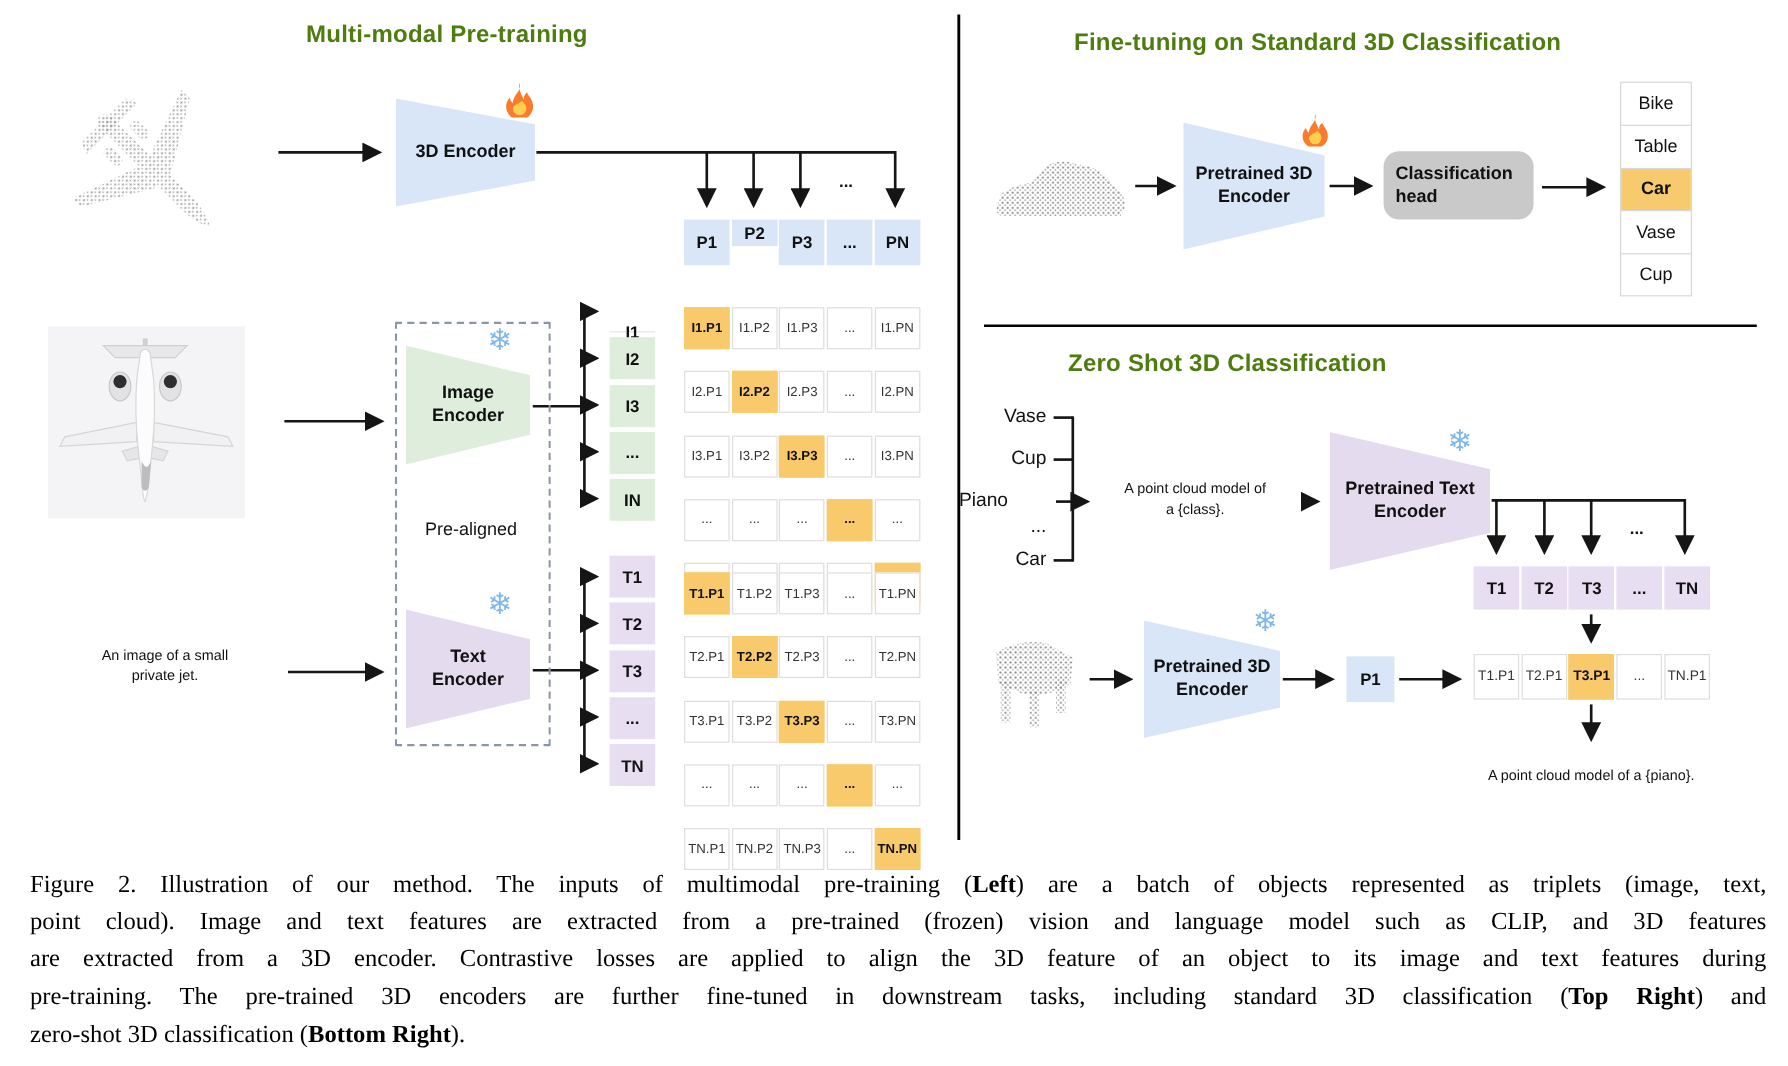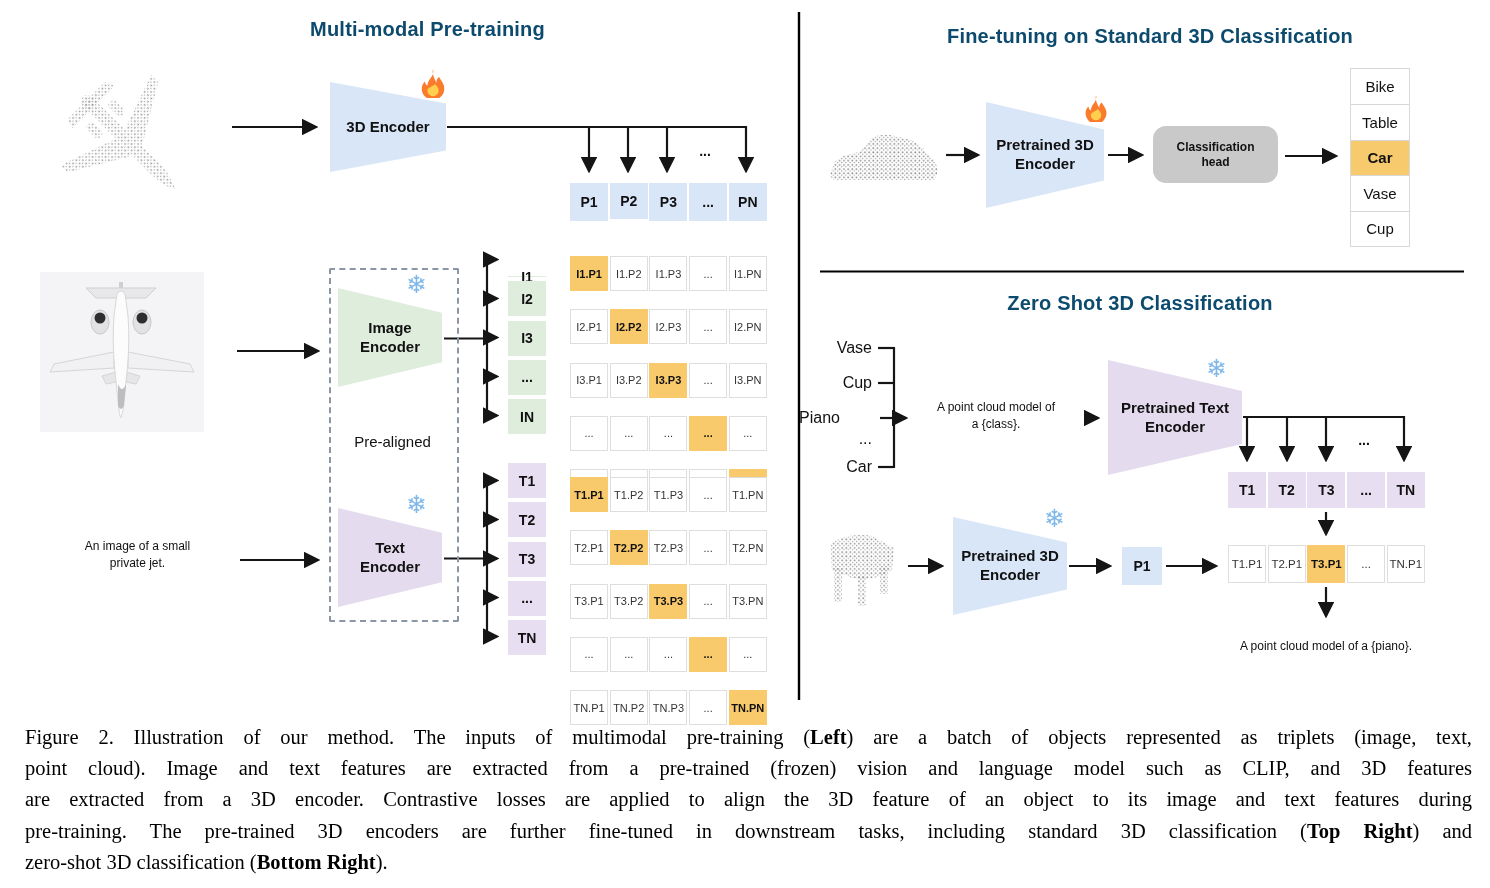--- a/index.html
+++ b/index.html
@@ -1,21 +1,21 @@
 <!DOCTYPE html>
 <html><head>
 <meta charset="utf-8">
 <style>
   html,body{margin:0;padding:0;background:#ffffff;}
   #stage{position:relative;width:1490px;height:888px;background:#ffffff;overflow:hidden;
          font-family:"Liberation Sans",sans-serif;color:#111;}
   .abs{position:absolute;}
   #overlay{position:absolute;left:0;top:0;z-index:1;}
   .layer{z-index:2;}
-  .sect-title{font-weight:bold;font-size:20px;text-align:center;color:#0c4a6e;letter-spacing:0.2px;}
+  .sect-title{font-weight:bold;font-size:20px;color:#4d7c0f;letter-spacing:0.2px;}
   .trap{position:absolute;display:flex;align-items:center;justify-content:center;text-align:center;
         font-weight:bold;font-size:15px;line-height:1.25;z-index:2;color:#111;}
   .cellrow{position:absolute;display:grid;z-index:2;}
   .cell{display:flex;align-items:center;justify-content:center;font-weight:bold;font-size:14px;color:#111;}
   .blue{background:#D9E6F8;}
   .green{background:#DFEDDD;}
   .purpleC{background:#E7DEF1;}
   .matrix{position:absolute;display:grid;grid-template-columns:repeat(5,38.1px);column-gap:1.6px;row-gap:4.25px;z-index:2;}
   .mcell{width:38.1px;height:35px;background:#ffffff;border:1px solid #DEDEDE;box-sizing:border-box;
          display:flex;align-items:center;justify-content:center;font-size:11px;color:#333;margin-top:14px;}
@@ -133,21 +133,21 @@
     <span>3D Encoder</span>
   </div>
   <svg class="fireicon" style="left:418px;top:68px;" width="30" height="30" viewBox="0 0 32 32">
     <path fill="#FB7B2C" d="M16 1c1.5 5.5-1.8 8.4-3.6 11.2C10.8 14.7 10 17 10 19a6 6 0 0 1-2.7-4.6C5 16.6 4 19.5 4 22a12 12 0 0 0 24 0c0-5.5-3.4-8.2-5.4-12.3-2.4 1.6-3.3 4.4-2.8 6.6C18.3 12.3 14.5 7.5 16 1z"></path>
     <path fill="#FFCF4D" d="M16 30a6 6 0 0 0 6-6c0-3-2-4.8-3.8-7-1.8 2.2-8.2 3.9-8.2 7a6 6 0 0 0 6 6z"></path>
   </svg>
 
   <div class="dots" style="left:690px;top:143px;width:30px;">...</div>
   <div class="cellrow" style="left:570px;top:183px;grid-template-columns:repeat(5,38.1px);column-gap:1.6px;">
     <div class="cell blue" style="height:38px;">P1</div>
-    <div class="cell blue" style="height:36px;">P2</div>
+    <div class="cell blue" style="height:22px;">P2</div>
     <div class="cell blue" style="height:38px;">P3</div>
     <div class="cell blue" style="height:38px;">...</div>
     <div class="cell blue" style="height:38px;">PN</div>
   </div>
 
   <div class="cellrow" style="left:508px;top:242px;grid-template-rows:repeat(5,35px);row-gap:4.25px;">
     <div class="cell green" style="width:38px;margin-top:34px;">I1</div>
     <div class="cell green" style="width:38px;">I2</div>
     <div class="cell green" style="width:38px;">I3</div>
     <div class="cell green" style="width:38px;">...</div>
@@ -264,21 +264,21 @@
   </svg>
 
   <div class="trap" style="left:986px;top:102px;width:118px;height:106px;background:#D9E6F8;clip-path:polygon(0 0,100% 26%,100% 74%,0 100%);">
     <span style="width:100px;">Pretrained 3D Encoder</span>
   </div>
   <svg class="fireicon" style="left:1082px;top:94px;" width="28" height="28" viewBox="0 0 32 32">
     <path fill="#FB7B2C" d="M16 1c1.5 5.5-1.8 8.4-3.6 11.2C10.8 14.7 10 17 10 19a6 6 0 0 1-2.7-4.6C5 16.6 4 19.5 4 22a12 12 0 0 0 24 0c0-5.5-3.4-8.2-5.4-12.3-2.4 1.6-3.3 4.4-2.8 6.6C18.3 12.3 14.5 7.5 16 1z"></path>
     <path fill="#FFCF4D" d="M16 30a6 6 0 0 0 6-6c0-3-2-4.8-3.8-7-1.8 2.2-8.2 3.9-8.2 7a6 6 0 0 0 6 6z"></path>
   </svg>
 
-  <div class="abs layer" style="left:1153px;top:126px;width:125px;height:57px;background:#C9C9C9;border-radius:13px;display:flex;align-items:center;justify-content:center;text-align:center;font-weight:bold;font-size:12px;line-height:1.25;">
+  <div class="abs layer" style="left:1153px;top:126px;width:125px;height:57px;background:#C9C9C9;border-radius:13px;display:flex;align-items:center;justify-content:center;font-weight:bold;font-size:15px;line-height:1.25;">
     <span style="width:105px;">Classification head</span>
   </div>
 
   <div class="clslist" style="left:1350px;top:68px;">
     <div class="clsrow">Bike</div>
     <div class="clsrow">Table</div>
     <div class="clsrow hl">Car</div>
     <div class="clsrow">Vase</div>
     <div class="clsrow">Cup</div>
   </div>

